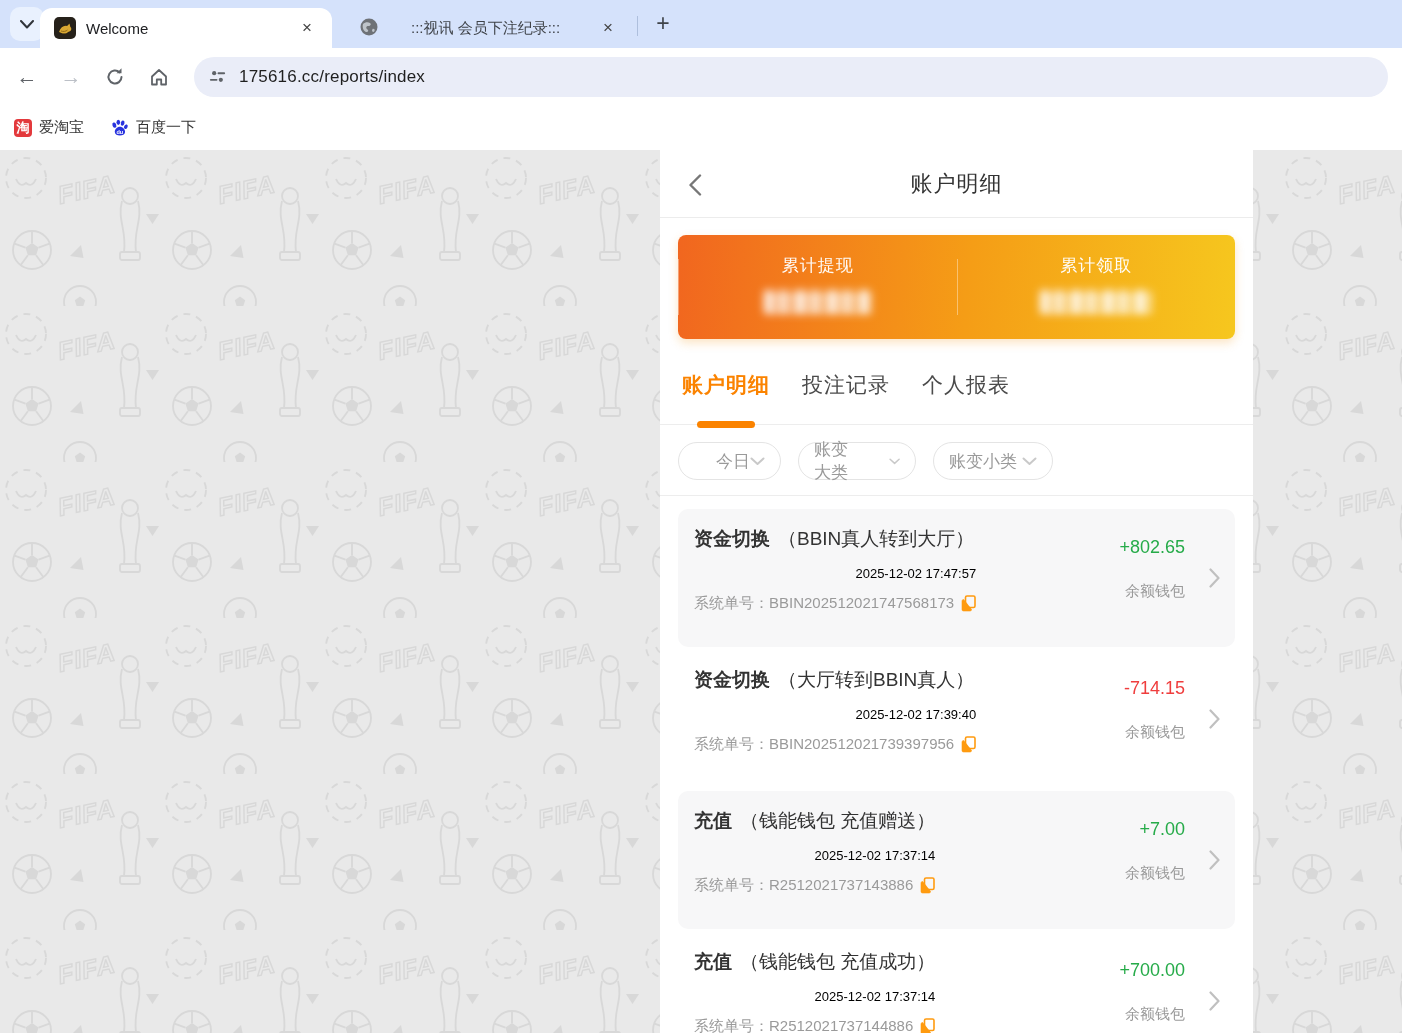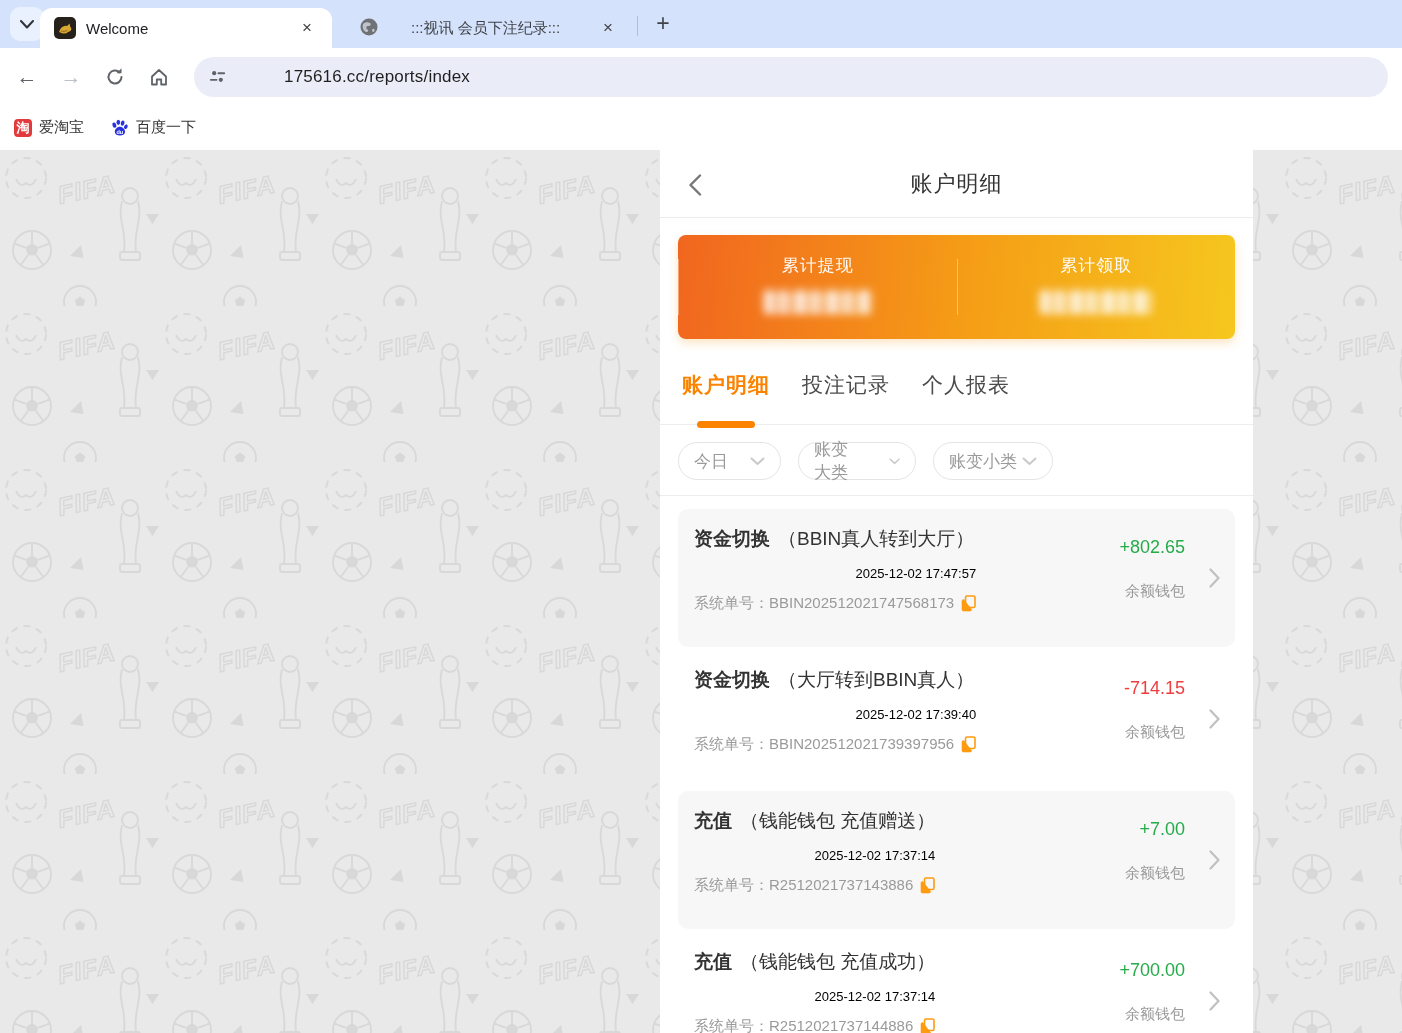--- a/index.html
+++ b/index.html
@@ -20,21 +20,21 @@
   .tab-close { font-size:17px; color:#444; padding:2px 6px; border-radius:50%; cursor:pointer; }
   .tab-divider { position:absolute; left:637px; top:16px; width:1px; height:20px; background:#aebfdd; }
   .new-tab-btn { position:absolute; left:648px; top:8px; width:30px; height:30px; font-size:23px; color:#3f4349;
                  display:flex; align-items:center; justify-content:center; cursor:pointer; }
 
   .toolbar { height:57px; background:#fff; display:flex; align-items:center; }
   .nav-icon { width:34px; height:34px; display:flex; align-items:center; justify-content:center;
               font-size:21px; color:#5f6368; margin-left:10px; cursor:pointer; }
   .nav-icon.disabled { color:#bcc0c7; }
   .omnibox { flex:1; height:40px; margin:0 14px 0 18px; background:#eaedf8; border-radius:20px;
-             display:flex; align-items:center; padding:0 14px;gap:45px; }
+             display:flex; align-items:center; padding:0 14px; }
   .omni-url { font-size:17px; color:#1f1f1f; margin-left:12px; letter-spacing:.2px; }
 
   .bookmarks { height:45px; background:#fff; display:flex; align-items:center; padding-left:14px; }
   .bookmark { display:flex; align-items:center; margin-right:26px; cursor:pointer; }
   .bookmark-label { font-size:15px; color:#333; margin-left:7px; }
   .bm-taobao { width:18px; height:18px; background:#e3393c; border-radius:4px; color:#fff;
                font-size:13px; font-weight:bold; display:flex; align-items:center; justify-content:center; }
 
   
   .content { position:relative; height:883px; overflow:hidden; }
@@ -62,21 +62,21 @@
               border-bottom:1px solid #ededed; }
   .nav-tab { font-size:21px; color:#4b4b4b; cursor:pointer; position:relative; letter-spacing:1px; }
   .nav-tab.active { color:#fb8300; font-weight:bold; }
   .tab-underline { position:absolute; left:50%; transform:translateX(-50%); bottom:-29px;
                    width:58px; height:7px; border-radius:4px; background:#fb8300; }
 
   .filters { padding:17px 18px 15px; display:flex; gap:17px; border-bottom:1px solid #ededed; }
   .filter-pill { height:38px; border:1px solid #e4e4e4; border-radius:19px; background:#fff;
                  display:flex; align-items:center; justify-content:space-between; padding:0 15px; cursor:pointer; }
   .filter-pill .pill-label { font-size:17px; color:#9a9a9a; }
-  .pill-1 { width:103px; } .pill-2 { width:118px;gap:24px; } .pill-3 { width:120px; }
+  .pill-1 { width:103px;justify-content:flex-end; } .pill-2 { width:118px;gap:24px; } .pill-3 { width:120px; }
 
   .tx-list { padding:13px 18px 0; }
   .tx { position:relative; height:138px; margin-bottom:3px; border-radius:10px; background:#fff; cursor:pointer; }
   .tx.gray { background:#f7f7f8; }
   .tx-left { position:absolute; left:16px; top:17px; }
   .tx-title { font-size:19px; color:#333; }
   .tx-type { font-weight:bold; }
   .tx-detail { margin-left:8px; font-weight:normal; }
   .tx-time { margin-top:14px; font-size:13px; color:#000000;text-align:right; }
   .tx-order { margin-top:13px; font-size:15px; color:#9a9a9a; display:flex; align-items:center; }

